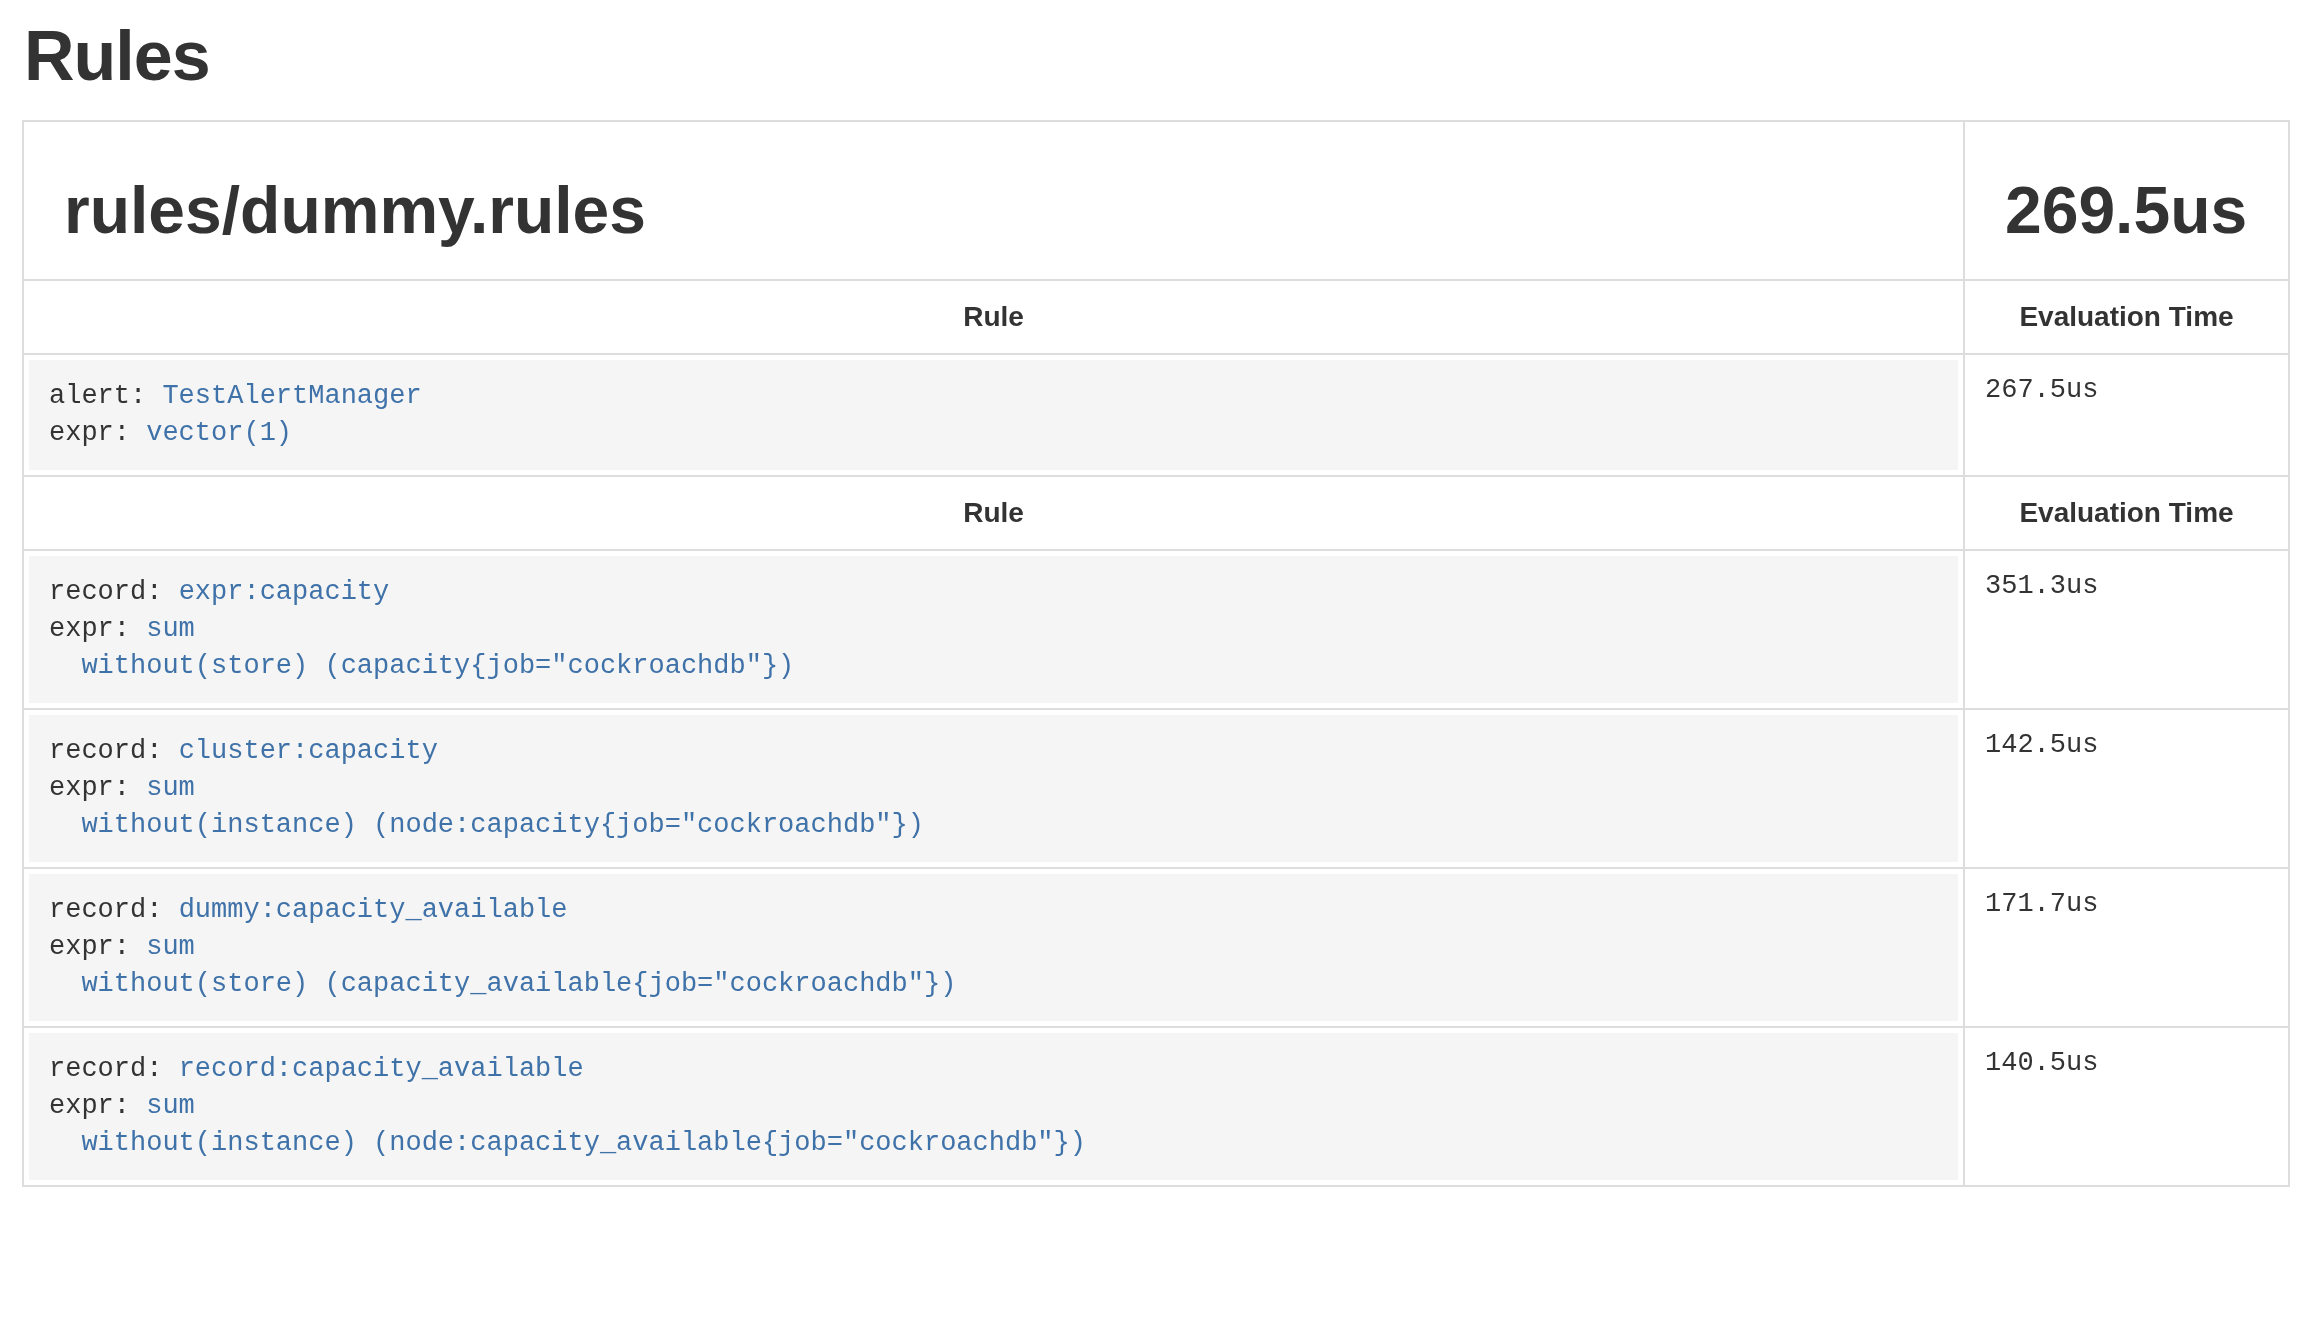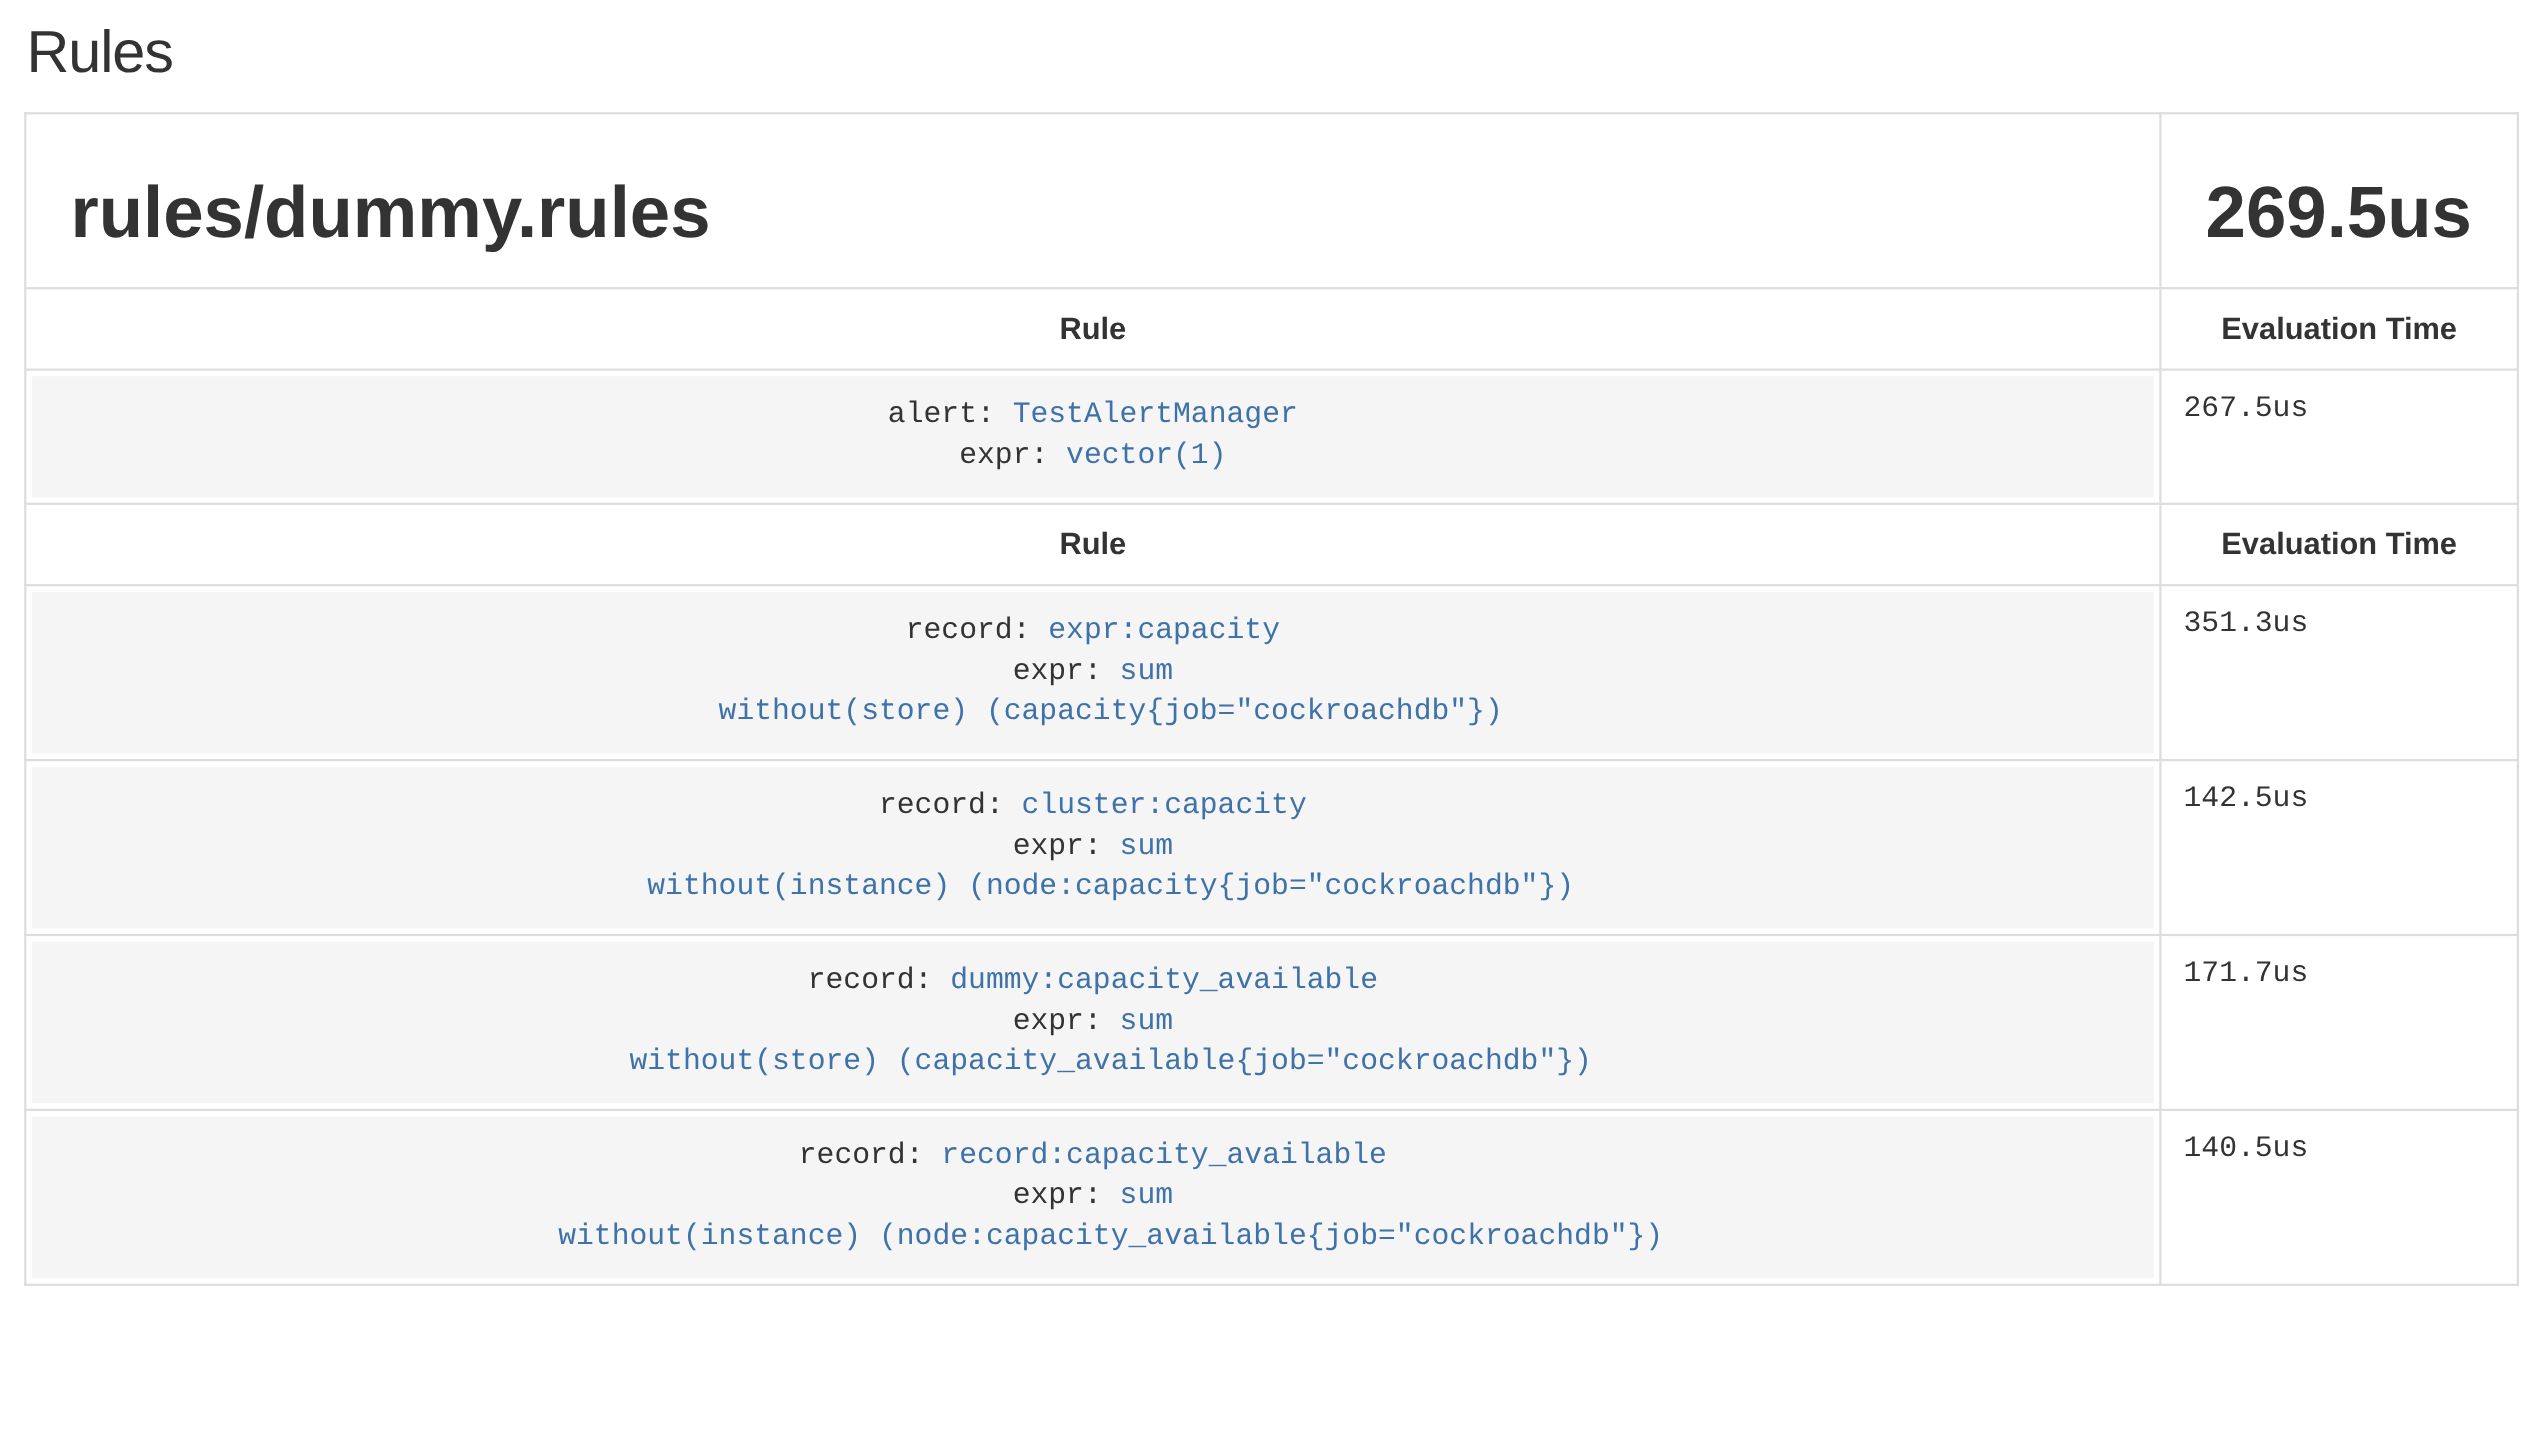--- a/index.html
+++ b/index.html
@@ -11,21 +11,21 @@
   }
   *{box-sizing:border-box;}
   html,body{margin:0;padding:0;}
   body{
     width:2316px;height:1322px;overflow:hidden;
     background:var(--page-bg);color:var(--text);
     font-family:"Liberation Sans",sans-serif;
   }
   .page{padding:0 26px 0 22px;}
   h1.page-title{
-    font-size:54px;font-weight:400;letter-spacing:-1px;
+    font-size:70px;font-weight:700;letter-spacing:-1px;
     margin:16px 0 24px 2px;color:var(--text);
   }
   table.rules-table{
     width:100%;border-collapse:collapse;table-layout:fixed;
     border:2px solid var(--border);
   }
   table.rules-table td{
     border:2px solid var(--border);
     vertical-align:top;
   }
@@ -38,21 +38,20 @@
     padding:16px 24px;font-size:28px;line-height:40px;font-weight:700;text-align:center;
   }
   .rule-cell{padding:5px;background:#ffffff;}
   .rule-pre{
     margin:0;background:var(--rule-bg);
     padding:18px 20px;
     font-family:"Liberation Mono",monospace;
     font-size:27px;line-height:37px;
     white-space:pre;color:var(--text);
     overflow:hidden;
-    text-align:center;
   }
   .eval-cell{
     padding:16px 20px;font-size:27px;line-height:38px;color:var(--text);font-family:Liberation Mono, monospace;
   }
   a.lnk{color:var(--link);text-decoration:none;cursor:pointer;}
 </style>
 </head>
 <body>
 
 <div class="page">

